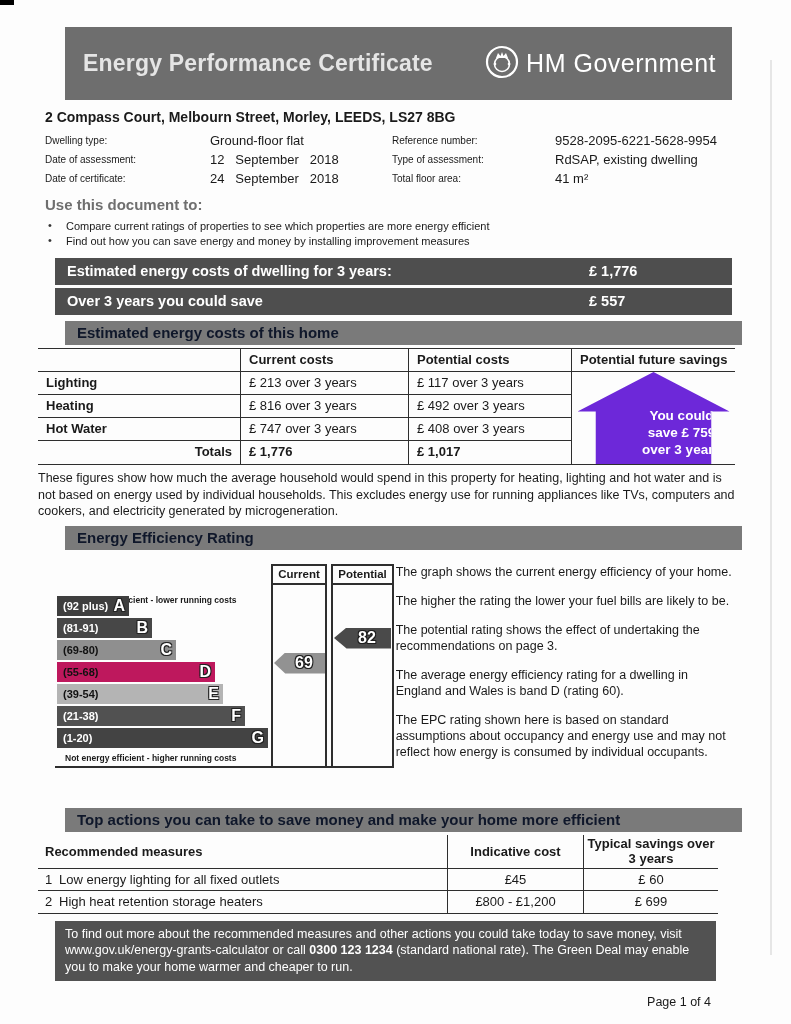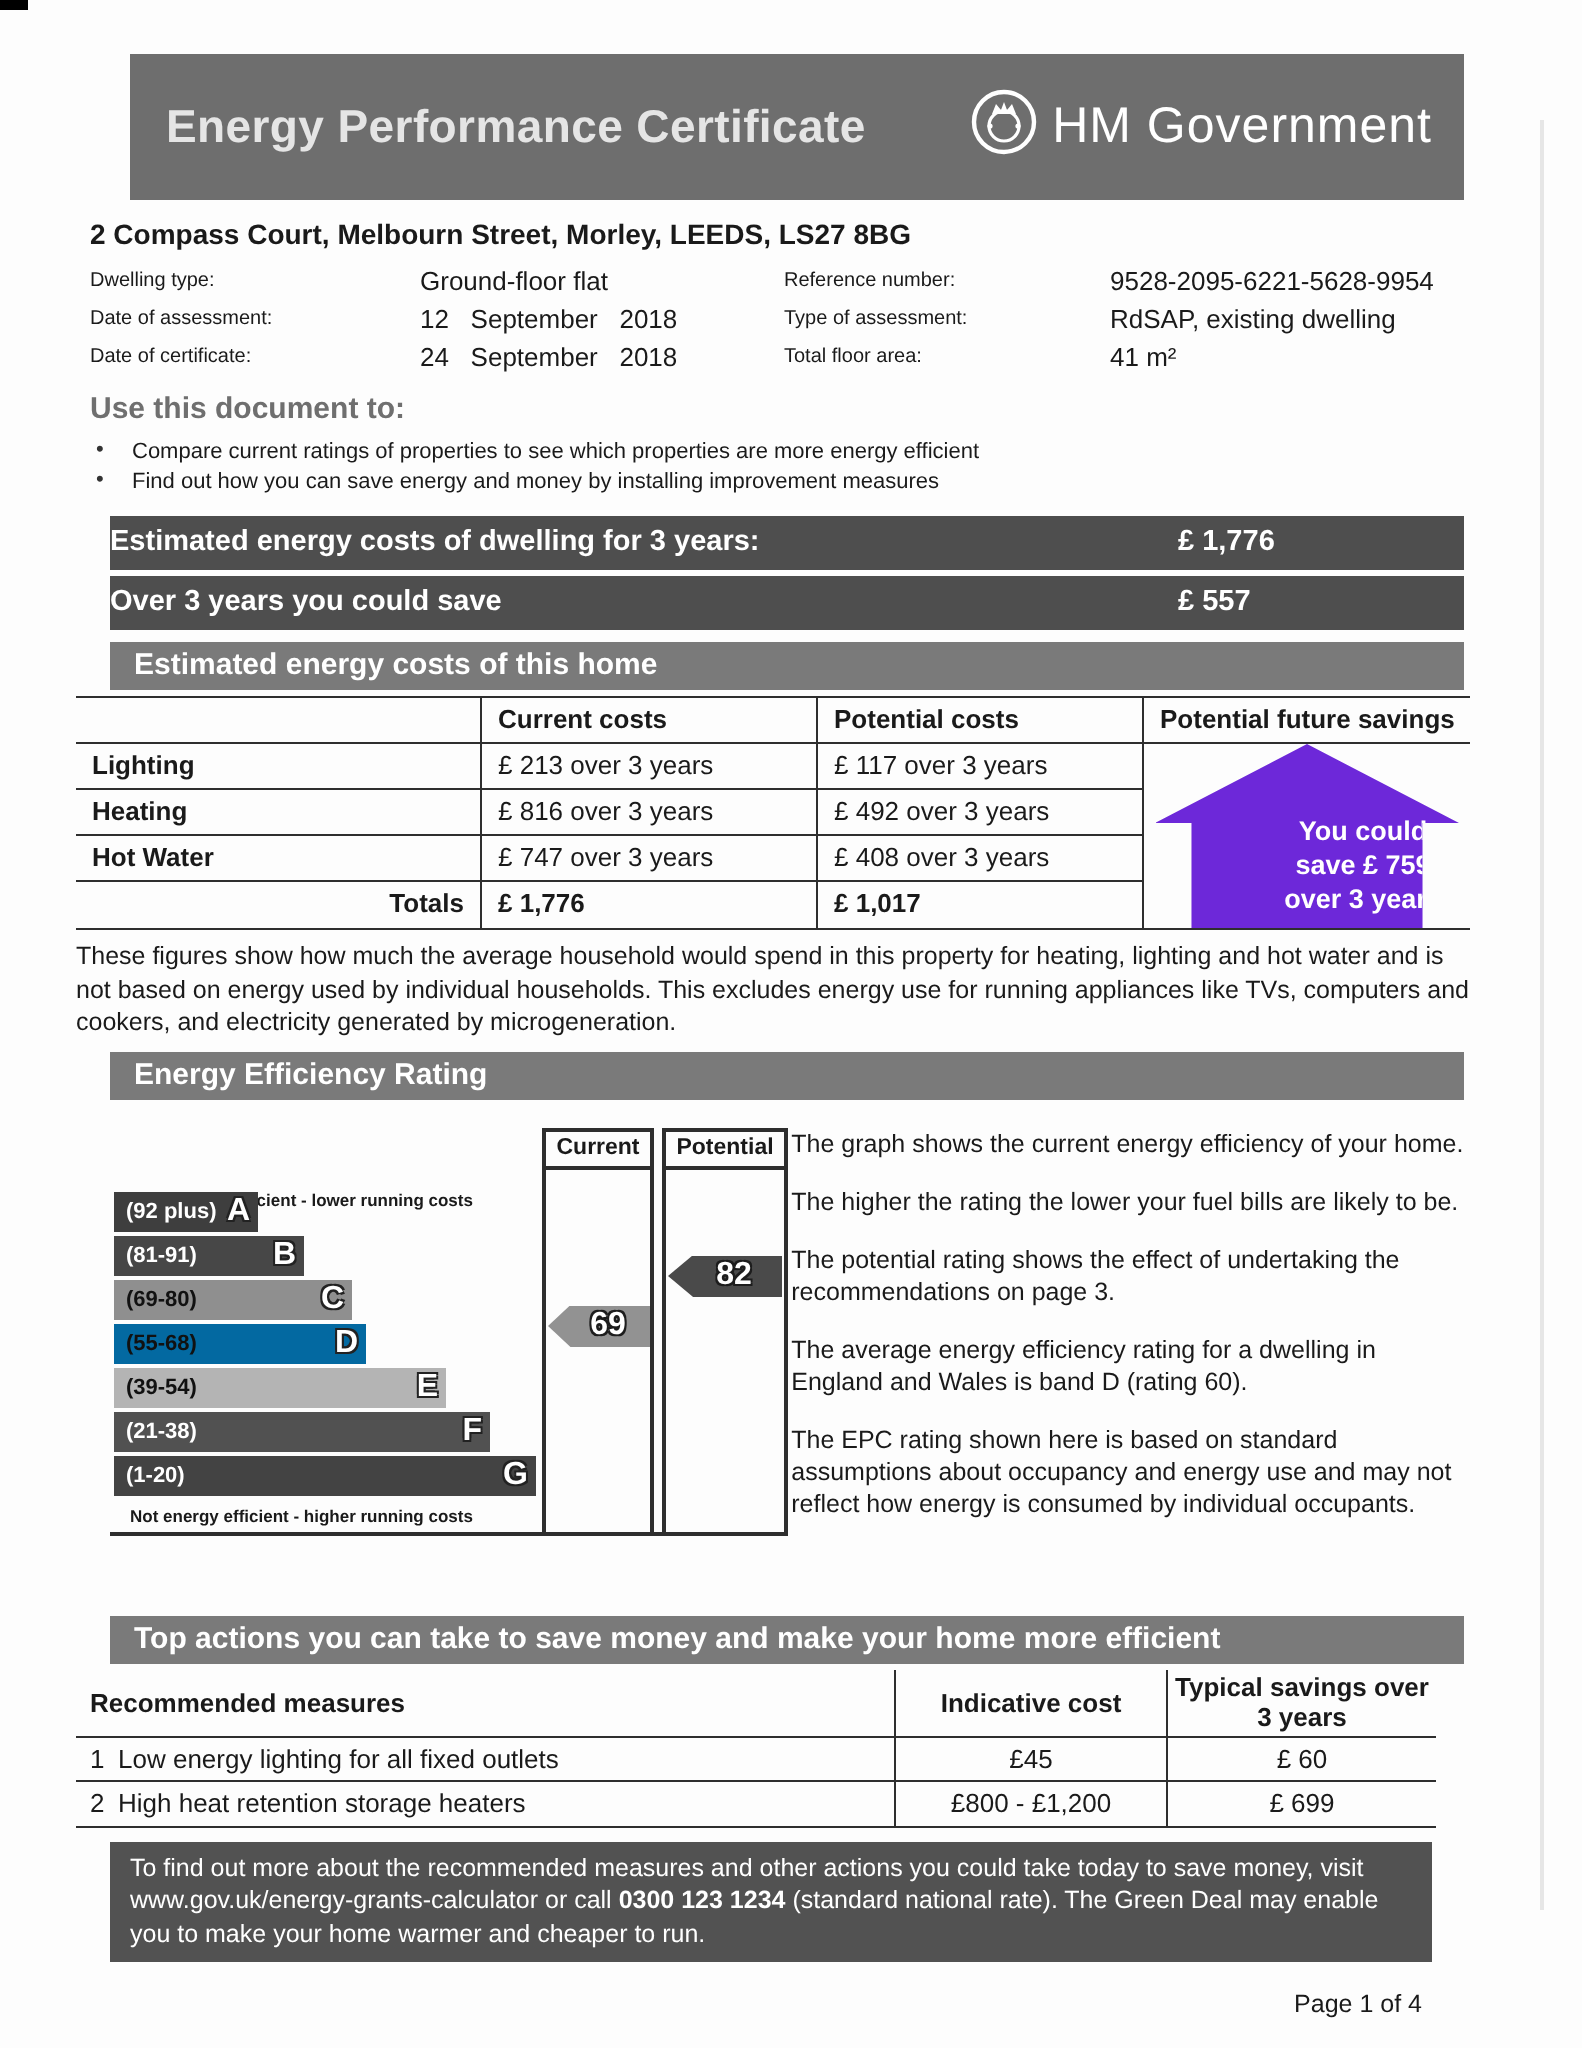--- a/index.html
+++ b/index.html
@@ -24,27 +24,27 @@
   .detail-value { font-size:13px; line-height:19px; white-space:pre-wrap; }
 
   .use-heading { margin-top:8px; padding-left:7px; color:#6f6f6f; font-weight:bold; font-size:15px; }
   .bullets { margin-top:6px; }
   .bullet-item { position:relative; padding-left:28px; font-size:11px; line-height:14.5px; }
   .bullet-item::before { content:"•"; position:absolute; left:10px; top:-1px; font-size:11px; color:#333; }
 
   
   .summary-bars { margin-top:10px; margin-left:17px; width:677px; }
   .summary-bar { height:27px; background:#4e4e4e; display:flex; margin-bottom:3px; }
-  .summary-bar-label { width:521px; color:#fff; font-weight:bold; font-size:14.5px; line-height:27px; }
+  .summary-bar-label { width:521px; color:#fff; font-weight:bold; font-size:14.5px; line-height:27px; padding-left:12px; }
   .summary-bar-value { flex:1; margin-left:3px; background:#4e4e4e; color:#fff; font-weight:bold; font-size:14.5px; line-height:27px; padding-left:10px; }
   .summary-bar .summary-bar-label { background:#4e4e4e; }
 
   
-  .section-bar { margin-top:6px; margin-left:17px; width:677px; height:24px; background:#7a7a7a;
-    color:#ffffff; font-weight:bold; font-size:15px; line-height:24px; padding-left:12px; }
+  .section-bar { margin-top:6px; margin-left:27px; width:677px; height:24px; background:#7a7a7a;
+    color:#0f172a; font-weight:bold; font-size:15px; line-height:24px; padding-left:12px; }
 
   
   .costs-table { margin-top:3px; display:grid; grid-template-columns:202px 168px 163px 164px;
     border-top:1.5px solid #2e2e2e; border-bottom:1.5px solid #2e2e2e; }
   .ct-cell { font-size:13px; height:23px; line-height:22px; padding-left:8px; border-bottom:1.5px solid #2e2e2e; }
   .ct-head { font-weight:bold; }
   .ct-vline { border-left:1.5px solid #2e2e2e; }
   .ct-label { font-weight:bold; }
   .ct-totals-label { text-align:right; padding-right:8px; font-weight:bold; border-bottom:none; }
   .ct-totals-val { font-weight:bold; border-bottom:none; }
@@ -63,21 +63,21 @@
   .chart-top-label, .chart-bottom-label { position:absolute; left:10px; font-size:8.5px; font-weight:bold; }
   .chart-top-label { top:31px; }
   .chart-bottom-label { top:189px; }
   .band { position:absolute; left:2px; height:20px; display:flex; align-items:center; justify-content:space-between; }
   .band-range { font-size:11px; font-weight:bold; margin-left:6px; color:#fff; white-space:nowrap; }
   .band-letter { font-size:16px; font-weight:bold; color:#fff; margin-right:4px; line-height:1;
     text-shadow:-1px -1px 0 #222, 1px -1px 0 #222, -1px 1px 0 #222, 1px 1px 0 #222; }
   .band-0 { top:32px;  width:72px;  background:#3e3e3e; }
   .band-1 { top:54px;  width:95px;  background:#474747; }
   .band-2 { top:76px;  width:119px; background:#8f8f8f; }
-  .band-3 { top:98px;  width:126px; background:#0369a1;text-align:center; }
+  .band-3 { top:98px;  width:158px; background:#be185d;text-align:center; }
   .band-4 { top:120px; width:166px; background:#b4b4b4; }
   .band-5 { top:142px; width:188px; background:#515151; }
   .band-6 { top:164px; width:211px; background:#434343; }
   .band-2 .band-range, .band-3 .band-range, .band-4 .band-range { color:#111; }
   .rating-col { position:absolute; top:0; height:204px; border:2px solid #2e2e2e; }
   .col-current { left:216px; width:56px; }
   .col-potential { left:276px; width:63px; }
   .rating-col-header { height:19px; border-bottom:2px solid #2e2e2e; text-align:center; font-weight:bold; font-size:11.5px; line-height:17px; }
   .rating-arrow { position:absolute; height:21px; clip-path:polygon(0 50%, 22% 0, 100% 0, 100% 100%, 22% 100%);
     display:flex; align-items:center; justify-content:center; padding-left:9px;

